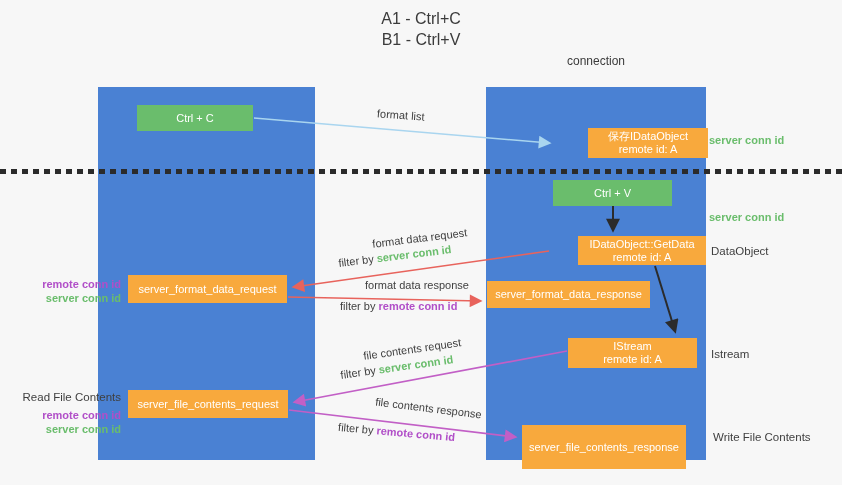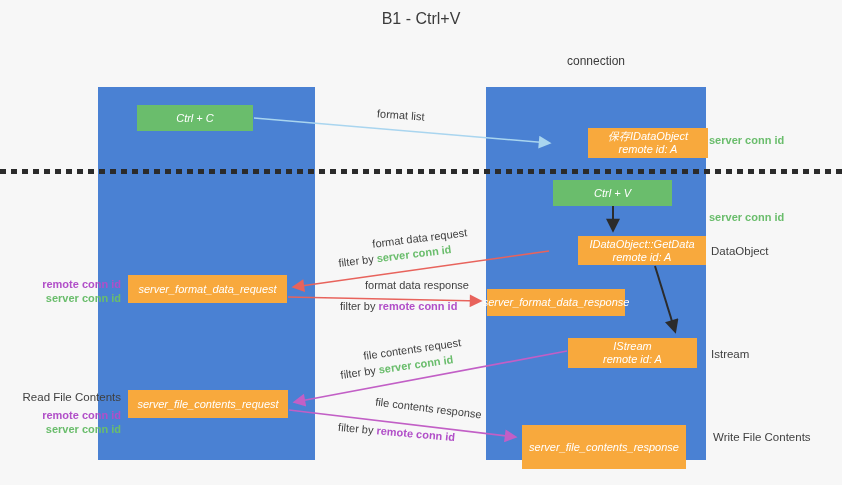--- a/index.html
+++ b/index.html
@@ -22,29 +22,29 @@
   .lane{background:#4a81d3;z-index:1;}
   #lane-a1{left:98px;top:87px;width:217px;height:373px;}
   #lane-b1{left:486px;top:87px;width:220px;height:373px;}
   
   #separator{left:0;top:169px;width:842px;height:5px;z-index:3;
     background:repeating-linear-gradient(90deg,#2b2b2b 0 6px,transparent 6px 11px);}
   
   #arrows{left:0;top:0;width:842px;height:485px;z-index:2;pointer-events:none;}
   
   .node{z-index:4;color:#fff;font-size:11px;display:flex;flex-direction:column;
-    align-items:center;justify-content:center;text-align:right;line-height:13px;font-style:italic;}
+    align-items:center;justify-content:center;text-align:right;line-height:13px;}
   .green{background:#6abd6c;}
   .orange{background:#f8a93d;}
   #ctrl-c{left:137px;top:105px;width:116px;height:26px;}
   #save-obj{left:588px;top:128px;width:120px;height:30px;}
   #ctrl-v{left:553px;top:180px;width:119px;height:26px;}
   #getdata{left:550px;top:236px;width:128px;height:29px;margin-left:28px;}
   #fmt-req{left:128px;top:275px;width:159px;height:28px;}
-  #fmt-resp{left:487px;top:289px;width:138px;height:27px;}
+  #fmt-resp{left:487px;top:281px;width:163px;height:27px;}
   #istream{left:568px;top:338px;width:129px;height:30px;}
   #file-req{left:128px;top:390px;width:160px;height:28px;}
   #file-resp{left:522px;top:425px;width:164px;height:44px;}
   
   .edge-label{z-index:4;font-size:11px;color:#3f3f3f;white-space:nowrap;}
   .gtxt{color:#6abd6c;font-weight:bold;}
   .ptxt{color:#b14fc8;font-weight:bold;}
   #lbl-format-list{left:377px;top:109px;transform:rotate(4deg);}
   #lbl-fdr{left:372px;top:232px;transform:rotate(-7deg);}
   #lbl-filter1{left:338px;top:250px;transform:rotate(-7deg);}
@@ -64,20 +64,21 @@
   #r-write{left:713px;top:431px;font-size:11.5px;}
   .left-group{left:0;width:121px;text-align:right;line-height:13.5px;}
   #l-conn-top{top:278px;}
   #l-read{top:391px;font-size:11.5px;}
   #l-conn-bottom{top:409px;}
 </style>
 </head>
 <body>
 
 <div class="abs" id="title">
+  <div>A1 - Ctrl+C</div>
   <div>B1 - Ctrl+V</div>
 </div>
 
 <div class="abs col-header" id="hdr-a1">
 </div>
 <div class="abs col-header" id="hdr-b1">
   <div>connection</div>
 </div>
 
 <div class="abs lane" id="lane-a1"></div>

